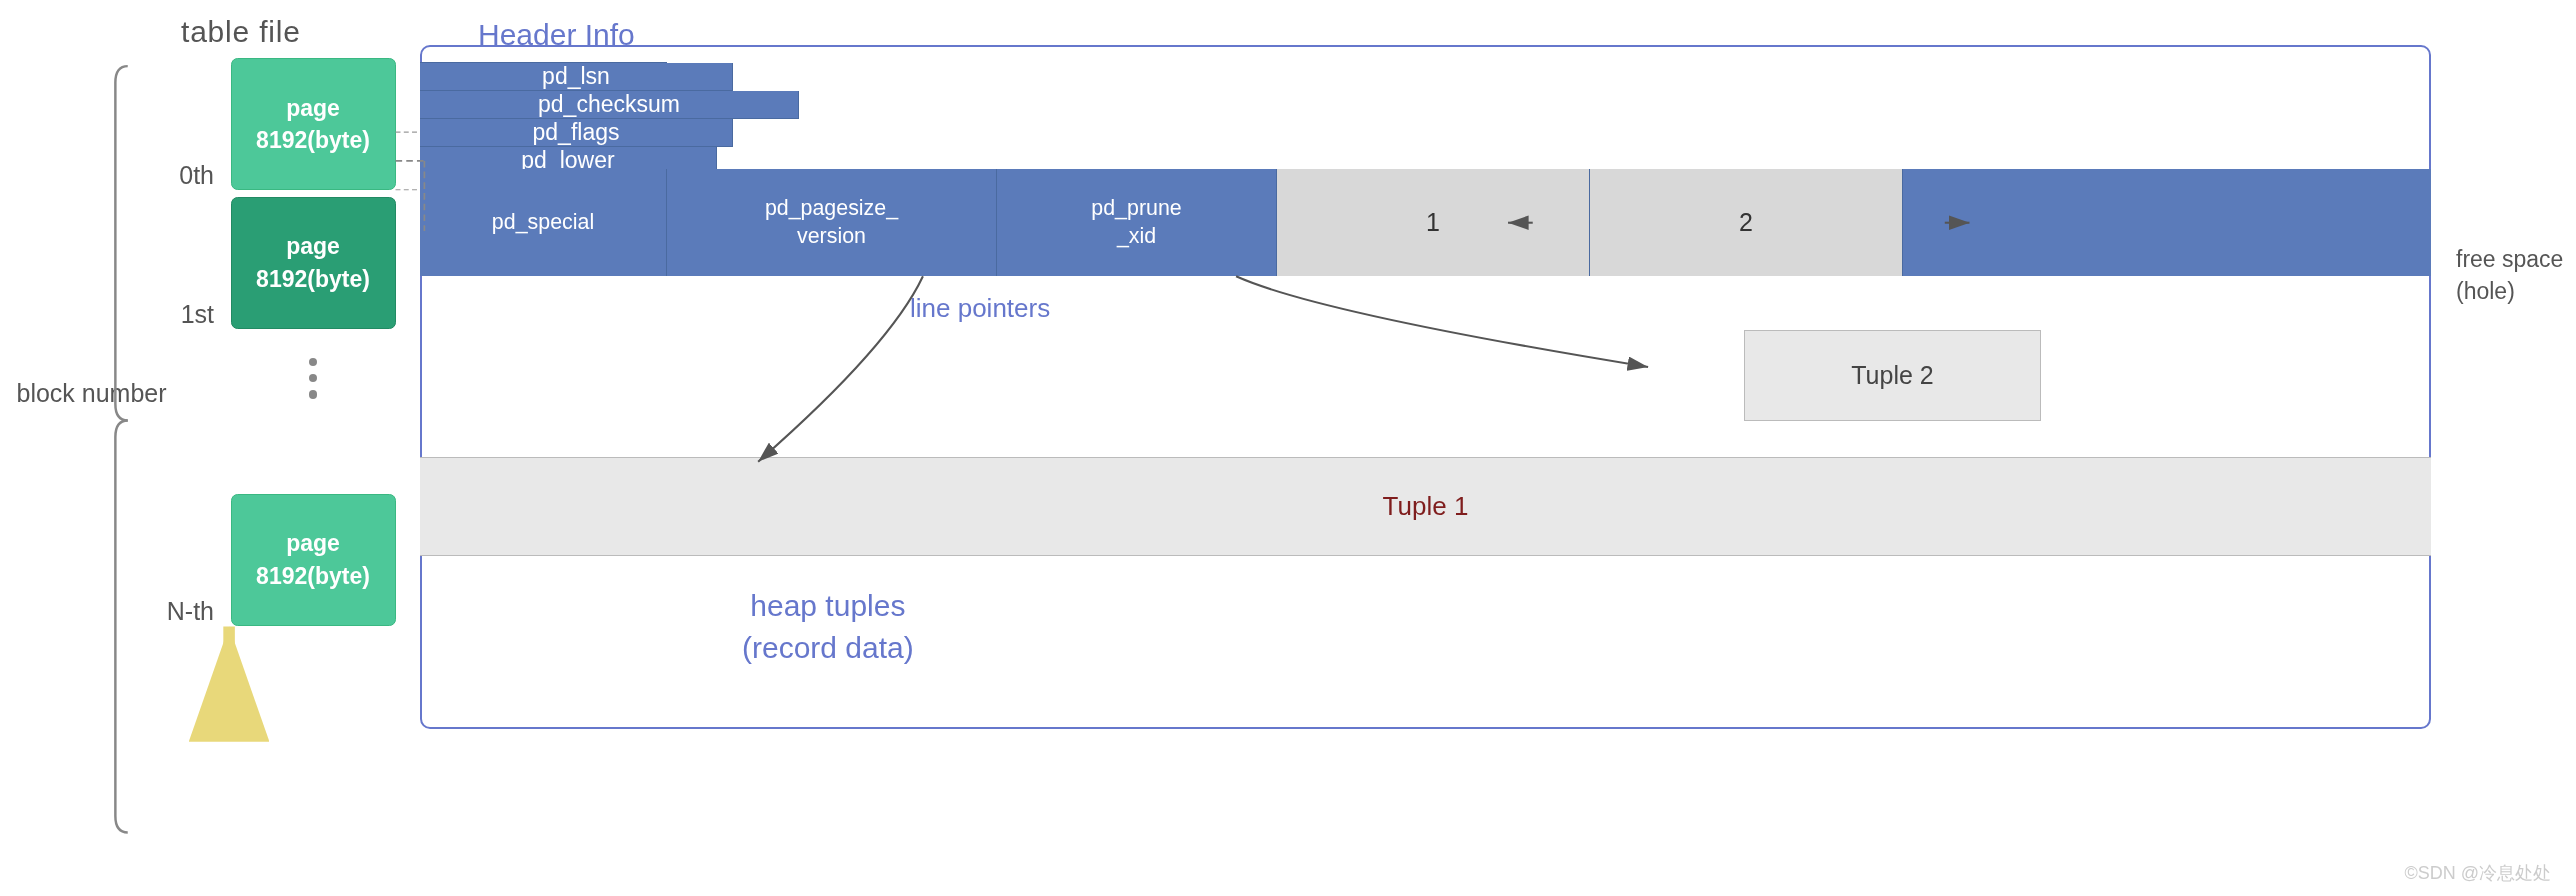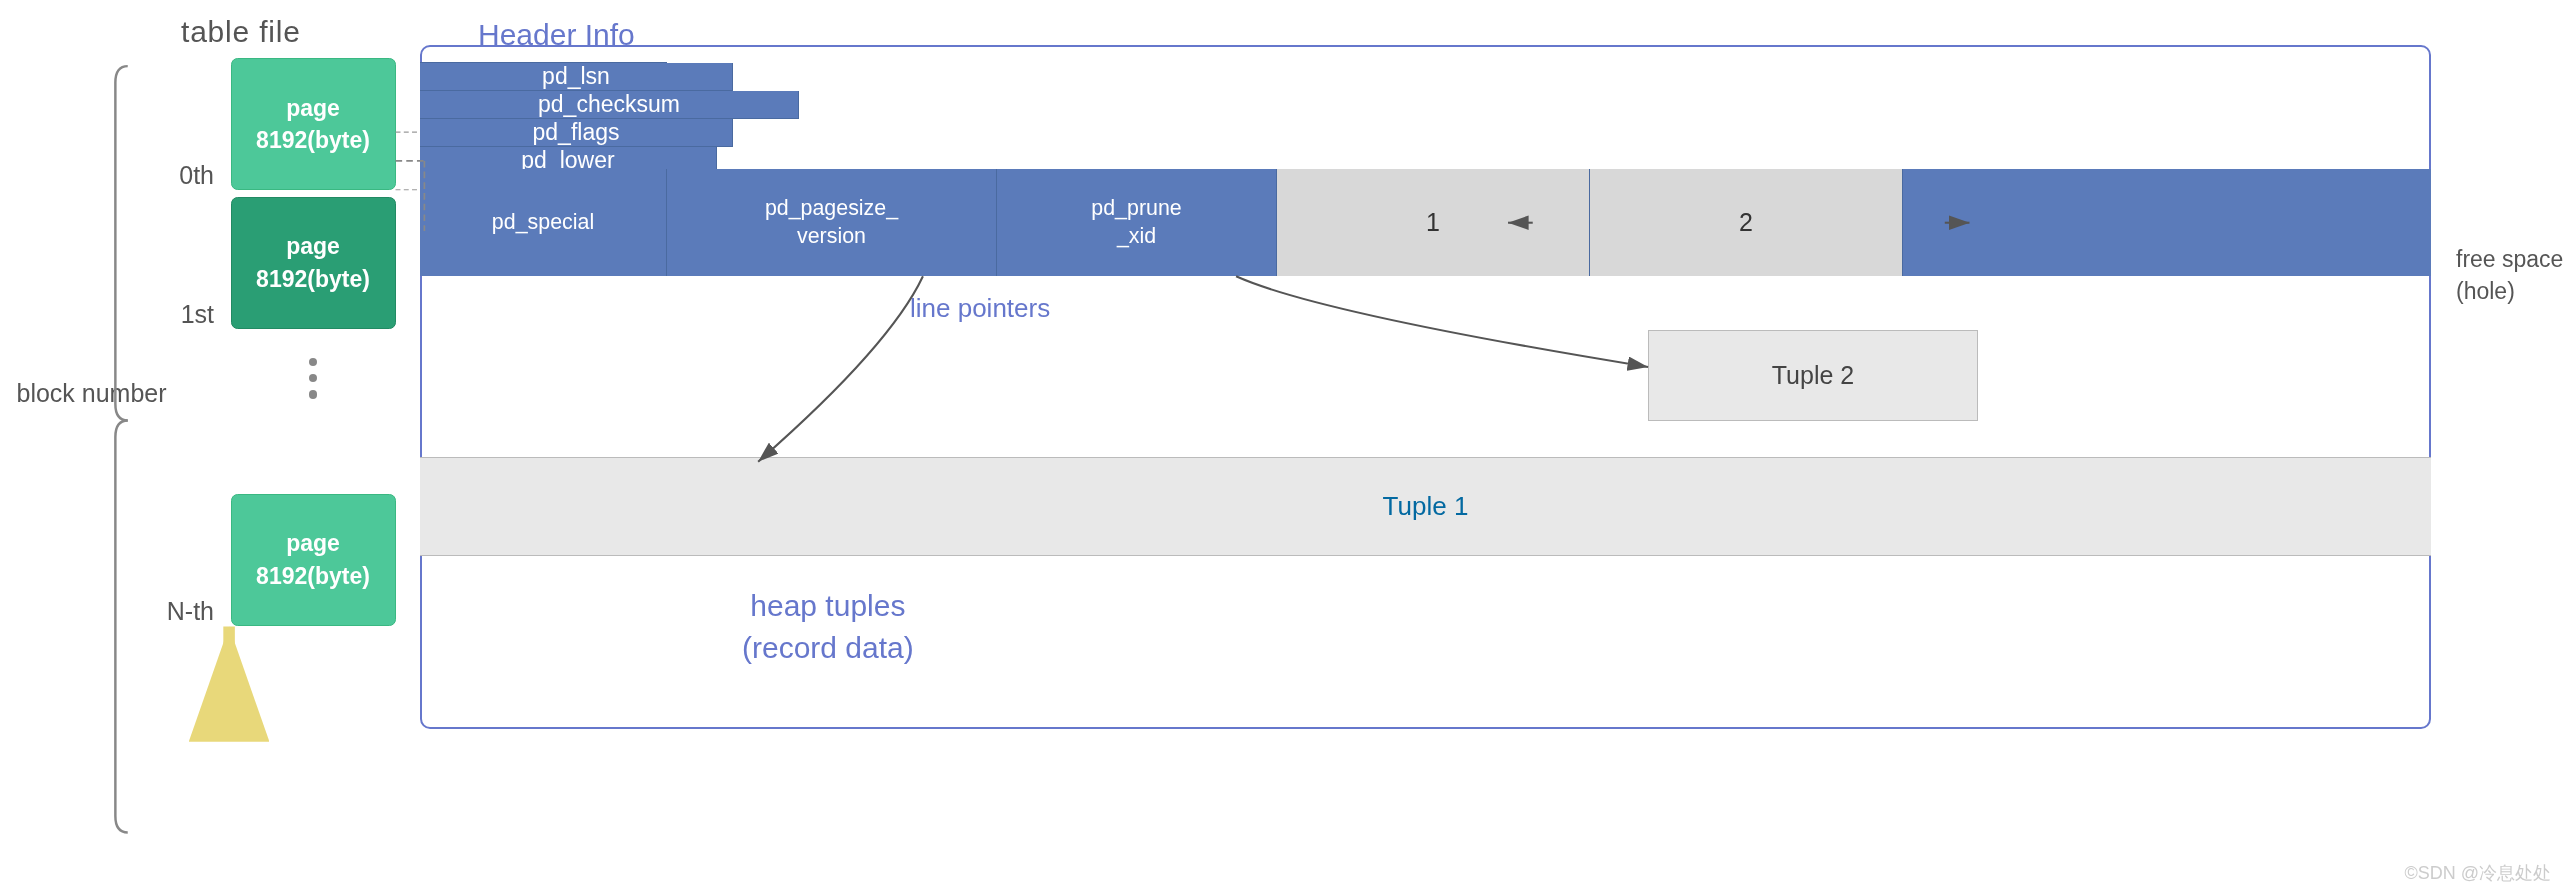--- a/index.html
+++ b/index.html
@@ -191,22 +191,22 @@
       top: 293px;
       left: 910px;
       font-size: 26px;
       color: #6677cc;
     }
 
     
     .tuple2-box {
       position: absolute;
       top: 330px;
-      left: 1648px;
-      width: 330px;
+      left: 1744px;
+      width: 297px;
       height: 91px;
       background: #e8e8e8;
       border: 1.2px solid #bbb;
       display: flex;
       align-items: center;
       justify-content: center;
       font-size: 25px;
       color: #444;
     }
 
@@ -217,21 +217,21 @@
       left: 420px;
       width: 2011px;
       height: 99px;
       background: #e8e8e8;
       border-top: 1.6px solid #bbb;
       border-bottom: 1.6px solid #bbb;
       display: flex;
       align-items: center;
       justify-content: center;
       font-size: 26px;
-      color: #0369a1;
+      color: #7f1d1d;
     }
 
     
     .heap-tuples-label {
       position: absolute;
       top: 585px;
       left: 742px;
       font-size: 30px;
       color: #6677cc;
       text-align: center;

